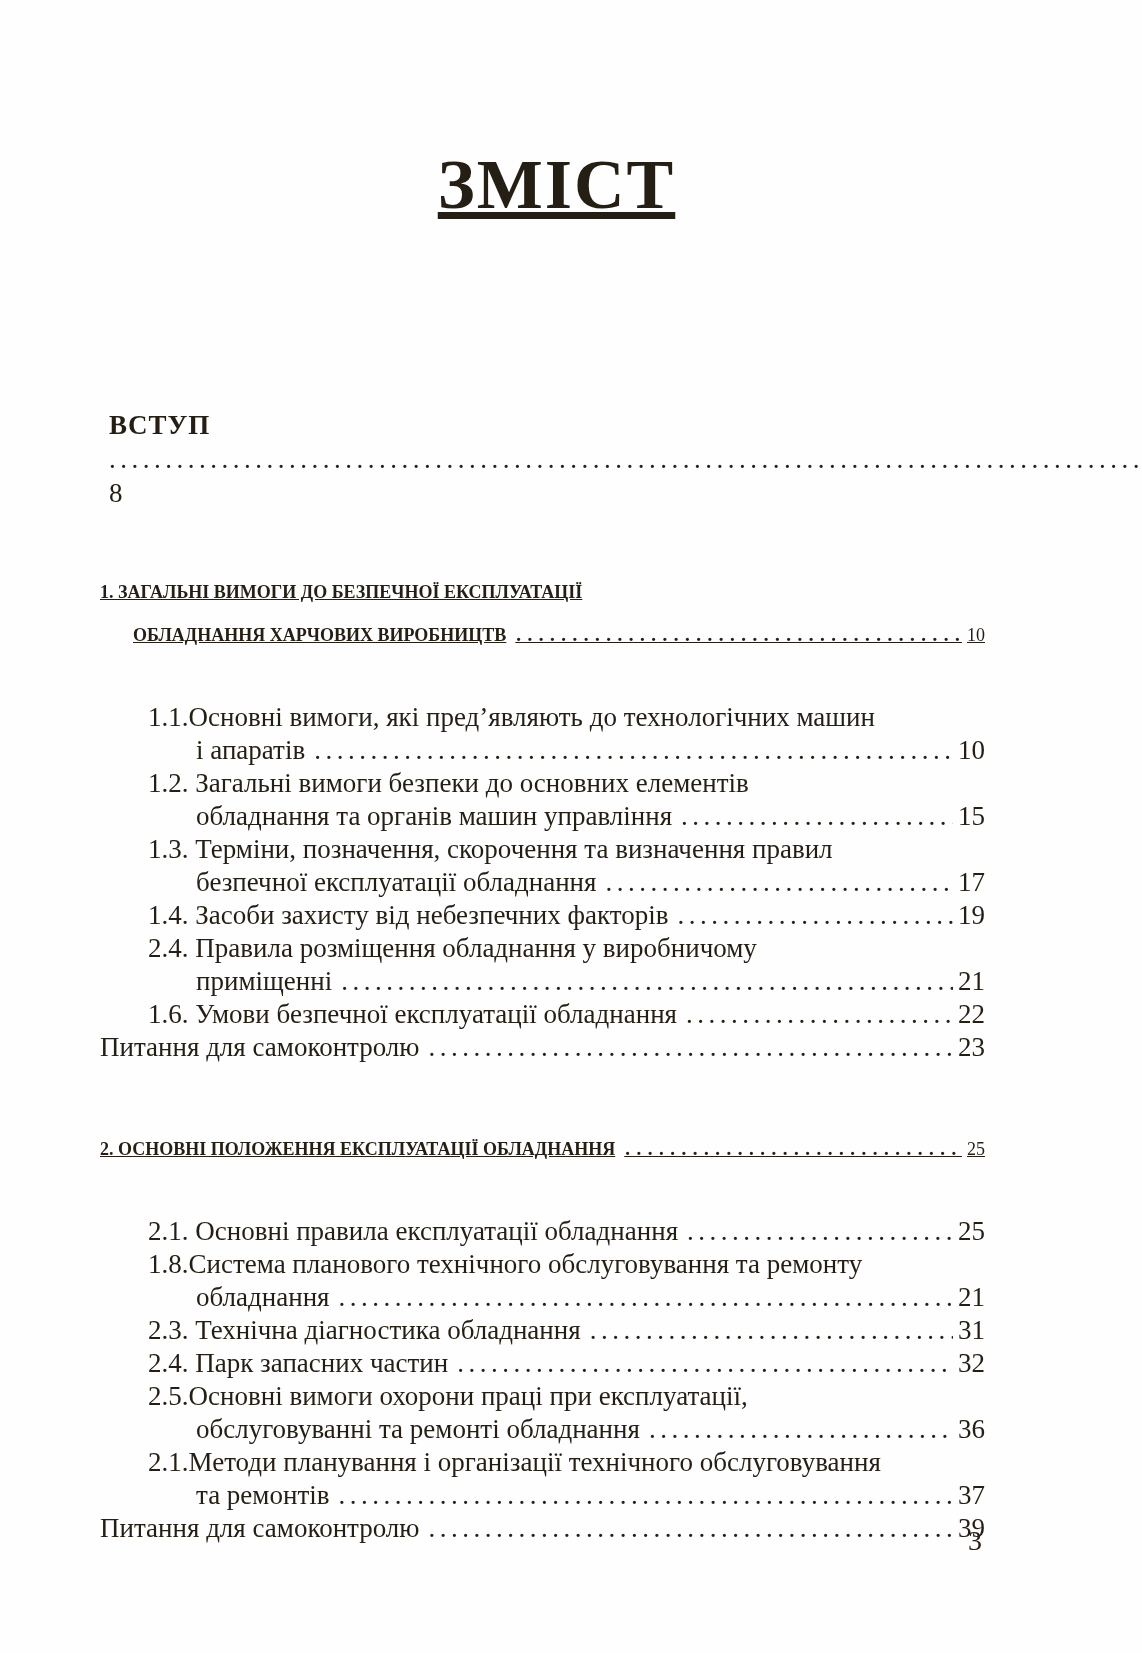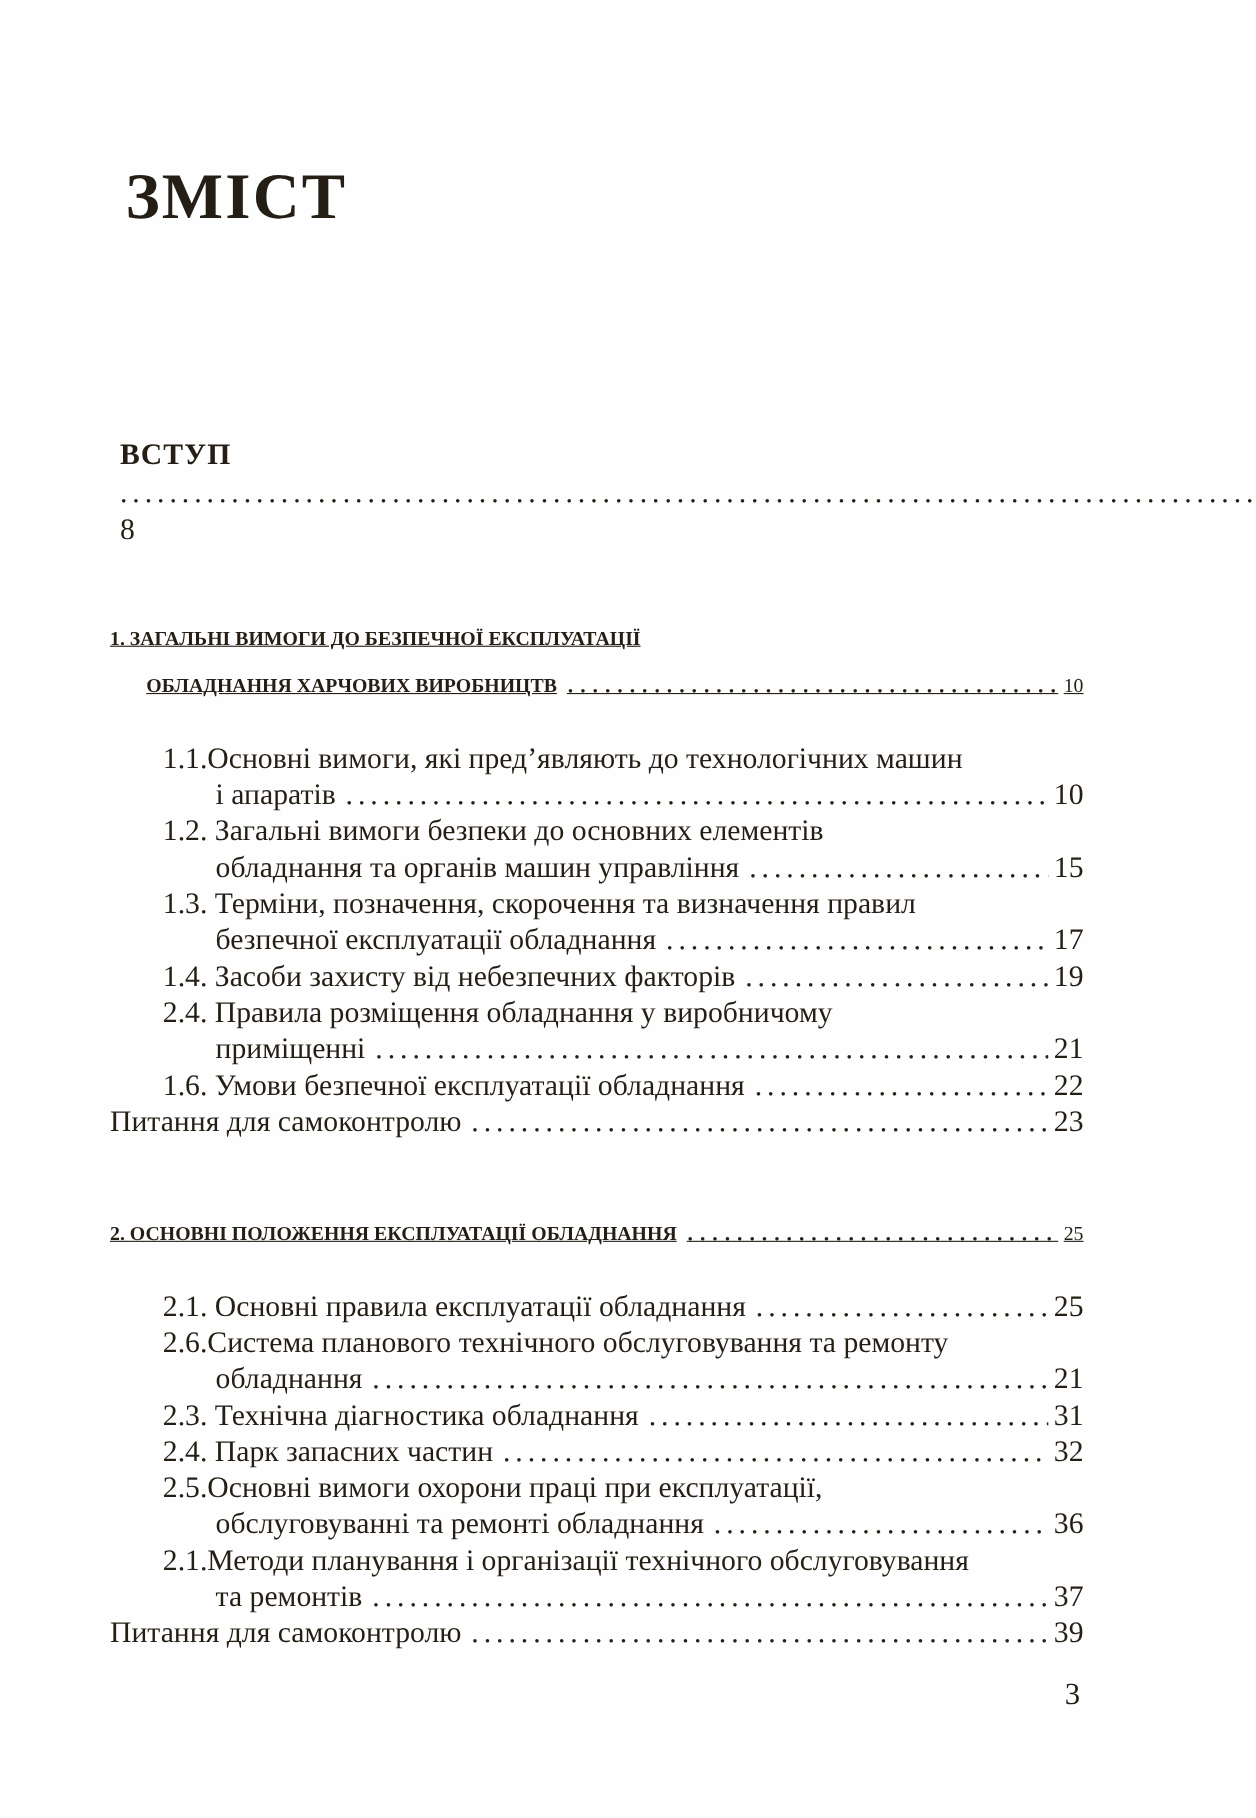--- a/index.html
+++ b/index.html
@@ -13,26 +13,27 @@
     height: 1653px;
     box-sizing: border-box;
     padding: 0 157px 0 100px;
     background: #fefefe;
     color: #241e14;
     font-family: "Liberation Serif", "DejaVu Serif", serif;
     overflow: hidden;
   }
   .doc-title {
     margin: 148px 0 0 0;
-    text-align: left;
-    font-size: 59px;
+    text-align: center;
+    font-size: 70px;
     font-weight: bold;
     letter-spacing: 2px;
     line-height: 1.05;
     transform: translateX(14px);
+    text-decoration: underline;
   }
   .toc-list {
     margin-top: 186px;
   }
   .toc-entry {
     margin: 0;
   }
   .toc-line {
     display: flex;
     align-items: baseline;
@@ -40,21 +41,21 @@
     line-height: 33px;
   }
   .entry--intro .toc-line {
     line-height: 34px;
     flex-direction: column;
   }
   .entry--chapter {
     margin-top: 62px;
   }
   .entry--chapter + .toc-entry {
-    margin-top: 30px;
+    margin-top: 46px;
   }
   .entry--chapter .toc-line {
     font-size: 18px;
     line-height: 40px;
     text-decoration: underline;
   }
   .entry--intro .toc-text,
   .entry--chapter .toc-text {
     font-weight: bold;
   }
@@ -204,21 +205,21 @@
 
   <div class="toc-line indent-2">
       <span class="toc-text">2.1. Основні правила експлуатації обладнання</span>
       <span class="dot-leader"></span>
       <span class="toc-page-ref">25</span>
     </div>
       </div>
       <div class="toc-entry entry--sub">
 
   <div class="toc-line indent-2">
-      <span class="toc-text">2.6.Система планового технічного обслуговування та ремонту</span>
+      <span class="toc-text">1.8.Система планового технічного обслуговування та ремонту</span>
 
     </div>
         <div class="toc-line indent-3">
       <span class="toc-text">обладнання</span>
       <span class="dot-leader"></span>
       <span class="toc-page-ref">21</span>
     </div>
       </div>
       <div class="toc-entry entry--sub">
 

